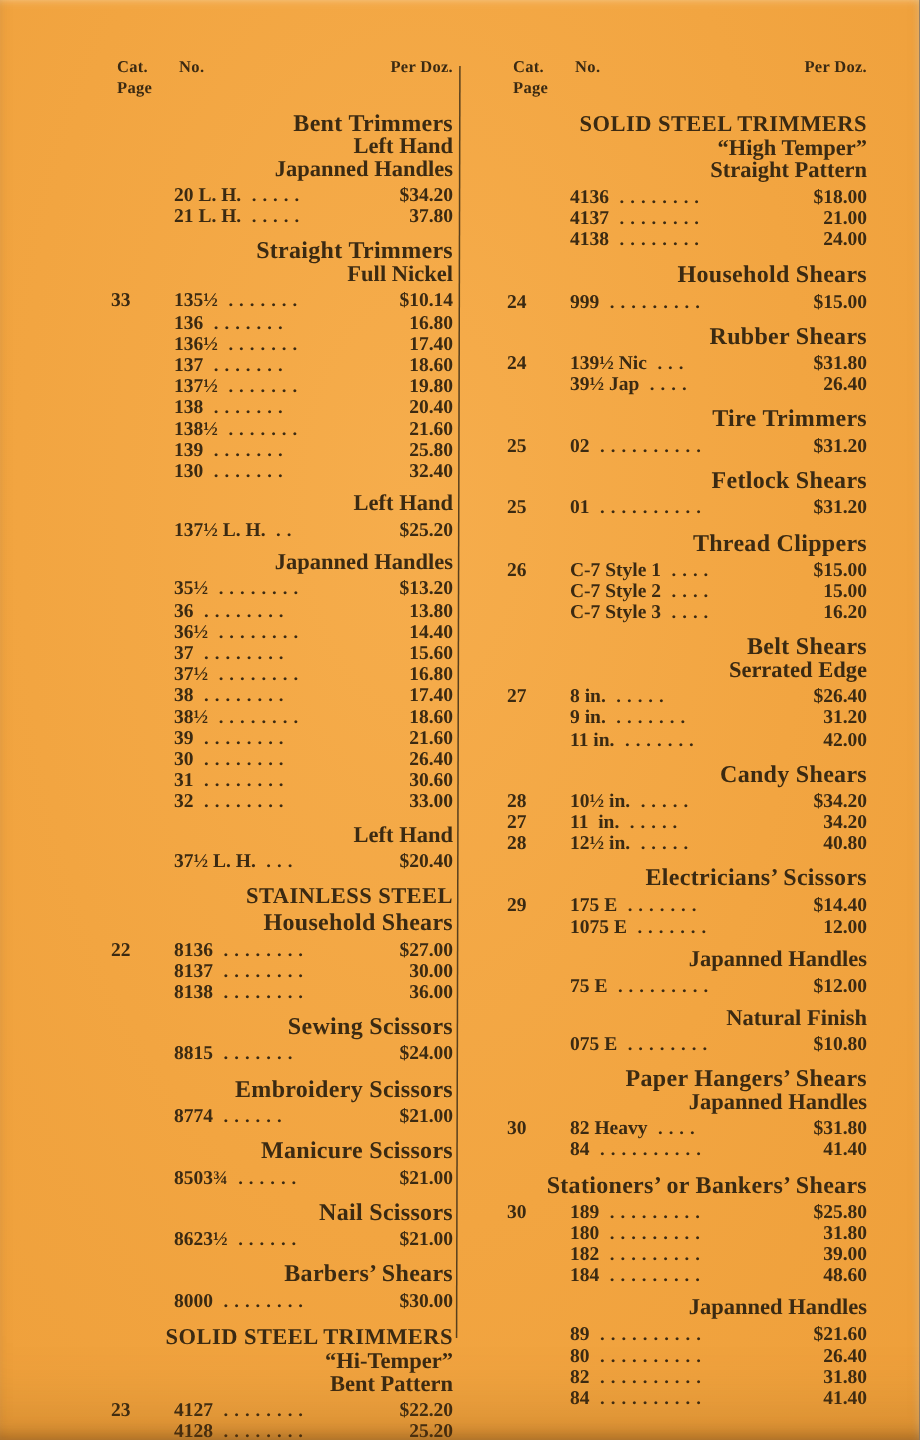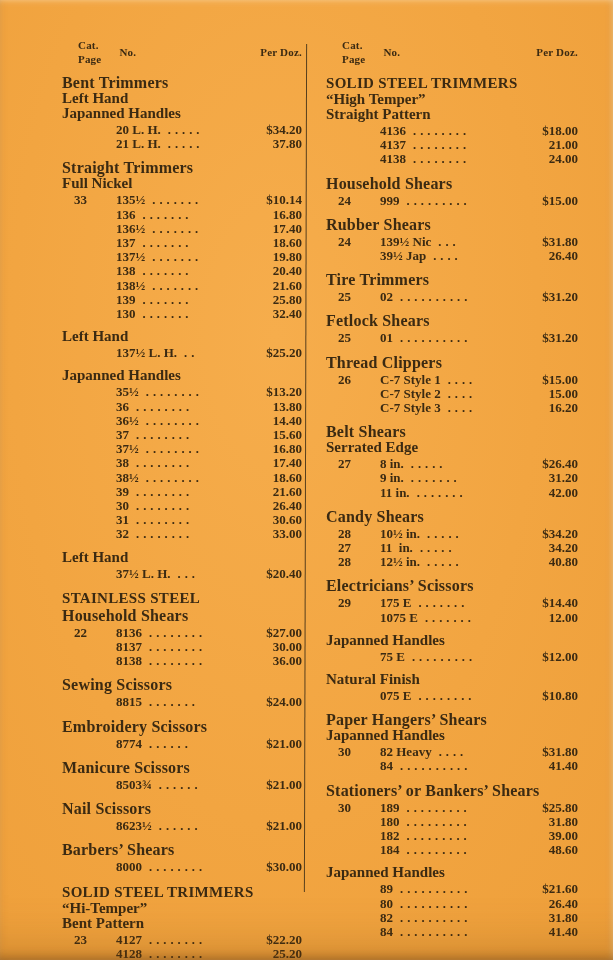--- a/index.html
+++ b/index.html
@@ -21,29 +21,29 @@
       inset 0 3px 8px -5px rgba(255,238,205,0.75);
   }
   .col{position:absolute;top:40px;}
   .col-left{left:62px;width:240px;}
   .col-right{left:326px;width:252px;}
   .divider{
     position:absolute;left:305px;top:44px;width:1px;height:848px;
     background:#573f1d;transform:rotate(0.15deg);
   }
   .col-header{
-    display:flex;align-items:center;
+    display:flex;align-items:flex-start;
     font-weight:700;font-size:11px;line-height:11px;
     padding-left:16px;margin-bottom:9px;letter-spacing:.2px;
   }
   .col-header .catpage div:first-child{margin-bottom:3px;}
   .col-header .no-h{margin-left:18px;}
   .col-header .pd-h{margin-left:auto;}
   .section{margin-top:8px;}
-  .headings{text-align:left;}
+  .headings{text-align:right;}
   .heading{font-weight:700;}
   .h-caps{font-size:15px;line-height:18px;letter-spacing:.3px;}
   .h-title{font-size:16px;line-height:17px;letter-spacing:.2px;}
   .h-sub{font-size:15px;line-height:15px;}
   .rows{margin-top:2px;}
   .row{
     display:flex;align-items:baseline;
     font-weight:700;font-size:13px;line-height:14.2px;
     padding-left:12px;white-space:pre;
   }

